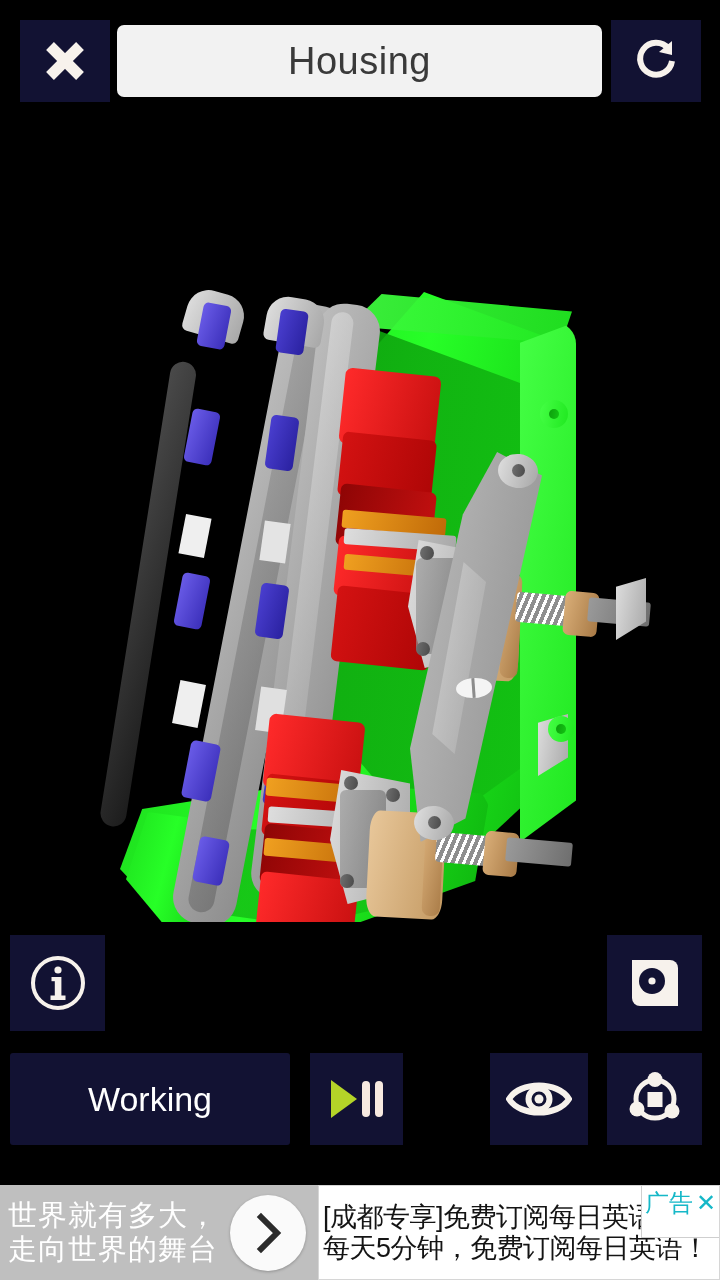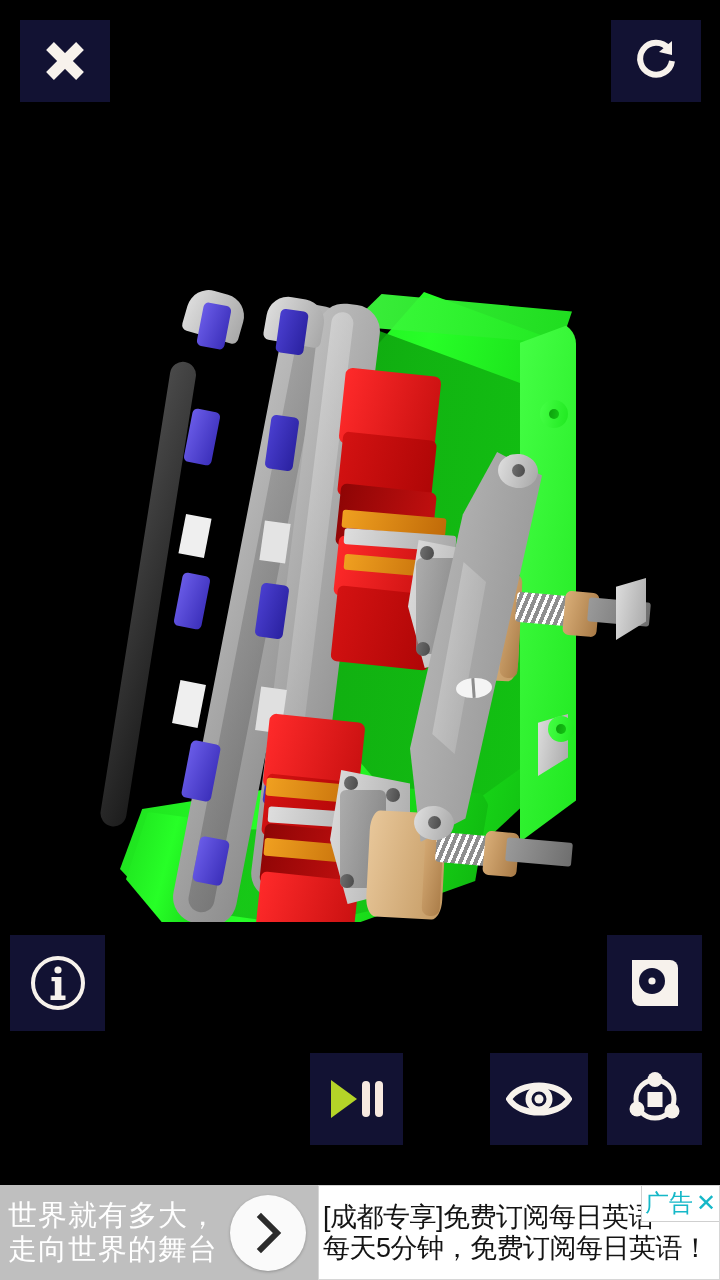--- a/index.html
+++ b/index.html
@@ -148,21 +148,21 @@
   }
   #ad-url {
     font-size: 21px; color: #222; text-align: center;
     margin-top: 2px; padding-right: 28px;
   }
   #ad-badge {
     position: absolute; right: 0; top: 0;
     background: #ffffff;
     border-left: 1px solid #cfcfcf;
     border-bottom: 1px solid #cfcfcf;
-    padding: 1px 3px 2px 3px;
+    padding: 1px 3px 18px 3px;
     display: flex; align-items: center; gap: 3px;
     cursor: pointer;
   }
   #ad-badge-label { font-size: 24px; color: #16b8c8; letter-spacing: 0; }
   #ad-badge-close { font-size: 24px; color: #16b8c8; line-height: 1; }
 </style>
 </head>
 <body>
 
 <div id="app">
@@ -171,20 +171,23 @@
 
     <div class="navybtn" id="close-btn">
       <svg width="44" height="44" viewBox="0 0 44 44">
         <g stroke="#f7f2ec" stroke-width="11" stroke-linecap="butt">
           <line x1="7" y1="7" x2="37" y2="37"></line>
           <line x1="37" y1="7" x2="7" y2="37"></line>
         </g>
       </svg>
     </div>
 
+    <div id="title-field">
+      <span id="title-text" title="Model name">Housing</span>
+    </div>
 
     <div class="navybtn" id="refresh-btn">
       <svg width="52" height="52" viewBox="0 0 52 52">
         <path d="M38.5 13.5 A16 16 0 1 0 42 26" fill="none" stroke="#f7f2ec" stroke-width="6" stroke-linecap="butt"></path>
         <polygon points="42,6 42,20 29,17" fill="#f7f2ec"></polygon>
       </svg>
     </div>
   </div>
 
   <div id="viewport">
@@ -355,20 +358,23 @@
   <div class="navybtn" id="camera-btn">
     <svg width="58" height="58" viewBox="0 0 58 58">
       <path d="M6 6 H44 A8 8 0 0 1 52 14 V52 H14 A8 8 0 0 1 6 44 Z" fill="#f7f2ec"></path>
       <circle cx="26" cy="27" r="13" fill="#121233"></circle>
       <circle cx="26" cy="27" r="3.6" fill="#f7f2ec"></circle>
     </svg>
   </div>
 
   <div id="bottombar">
 
+    <div class="navybtn" id="working-btn">
+      <span id="working-label">Working</span>
+    </div>
 
     <div class="navybtn" id="playpause-btn">
       <svg width="60" height="50" viewBox="0 0 60 50">
         <polygon points="4,6 4,44 30,25" fill="#b4d428"></polygon>
         <rect x="35" y="7" width="8" height="36" rx="4" fill="#f7e9e0"></rect>
         <rect x="48" y="7" width="8" height="36" rx="4" fill="#f7e9e0"></rect>
       </svg>
     </div>
 
     <div class="navybtn" id="eye-btn">

